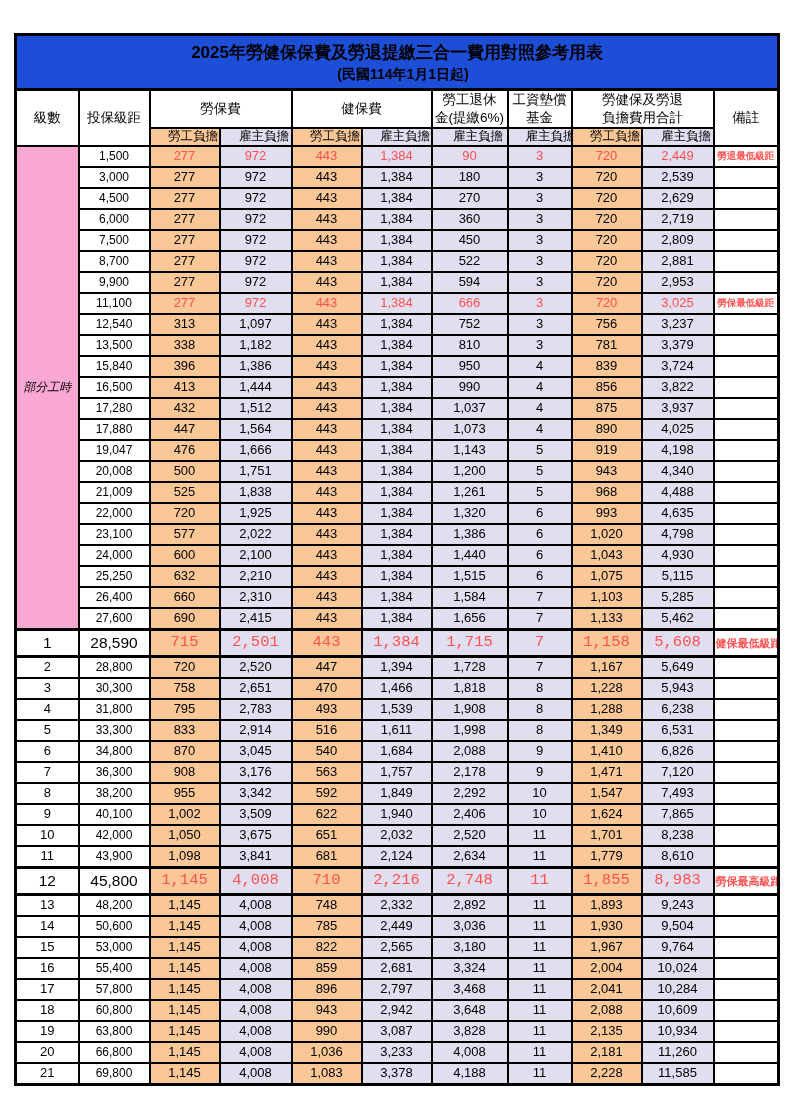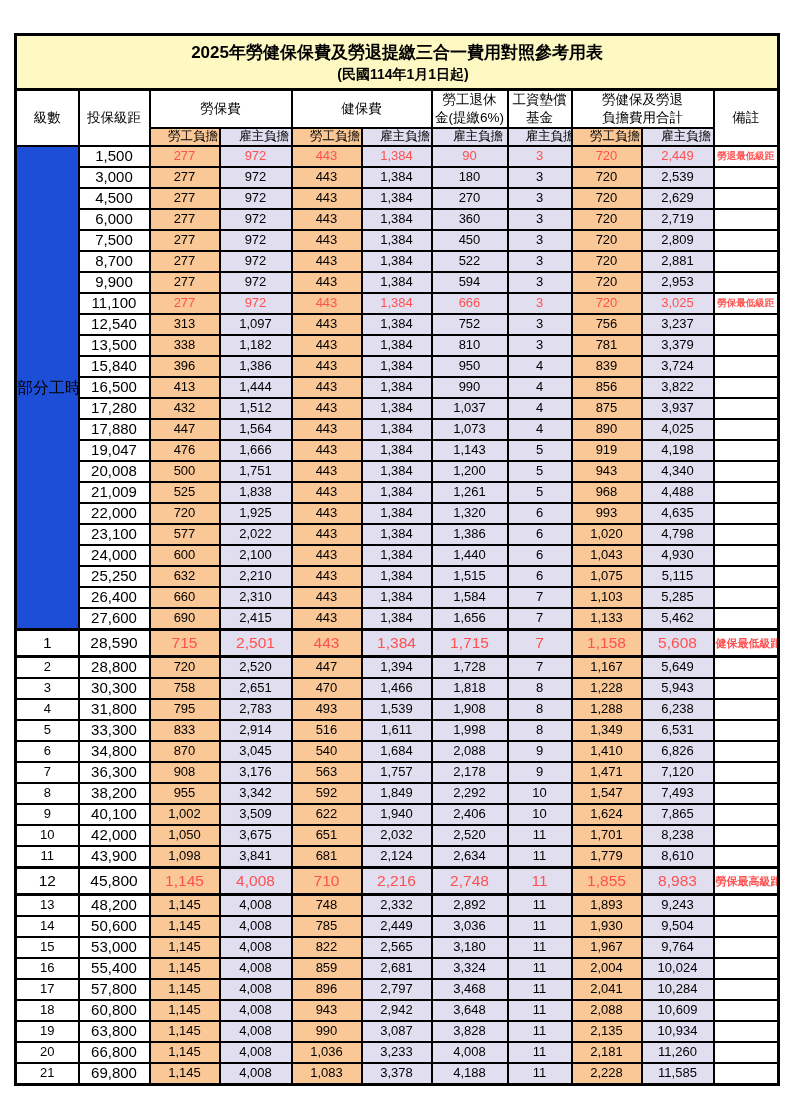--- a/index.html
+++ b/index.html
@@ -2,38 +2,38 @@
 <html style="--emp: #FAC896; --er: #E1DEF0; --hl: #FF5050;"><head>
 <meta charset="utf-8">
 <style>
   html,body{margin:0;padding:0;background:#ffffff;}
   body{width:791px;height:1120px;font-family:"Liberation Sans","DejaVu Sans",sans-serif;color:#000;}
   .page{padding:33px 14px 0 14px;}
   table{border-collapse:collapse;table-layout:fixed;width:763px;border:3px solid #000;}
   td{border:2px solid #000;text-align:center;vertical-align:middle;padding:0;
      font-size:13px;height:19px;line-height:1.1;overflow:hidden;white-space:nowrap;}
   
-  .title-row td{border-bottom:3px solid #000;height:52px;background:#fef9c3;}
+  .title-row td{border-bottom:3px solid #000;height:52px;background:#1d4ed8;}
   .title{font-size:17px;font-weight:bold;line-height:1.45;}
   .subtitle{font-size:14px;font-weight:bold;line-height:1.3;margin-left:12px;}
   
   .h1 td{font-size:13.5px;height:36px;background:#fff;}
   .h1 td div{line-height:1.3;}
   .h2 td{font-size:12.5px;height:16px;padding-left:17px;}
   
   .emp{background:var(--emp,#FAC896);}
   .er{background:var(--er,#E1DEF0);}
   .plain{background:#fff;}
   
-  td.bracket{font-size:15px;}
-  td.group{font-size:16px;background:#1d4ed8;}
+  td.bracket{font-size:12px;}
+  td.group{font-size:12px;background:#f9a8d4;font-style:italic;}
   td.remark{font-size:9.5px;font-weight:bold;color:var(--hl,#FF5050);background:#fff;padding:0 1px;}
   tr.red td.emp,tr.red td.er{color:var(--hl,#FF5050);}
   tr.major td{height:24px;font-size:15.5px;border-top:3px solid #000;border-bottom:3px solid #000;}
-  tr.major td.emp,tr.major td.er{color:var(--hl,#FF5050);}
+  tr.major td.emp,tr.major td.er{color:var(--hl,#FF5050);font-family:Liberation Mono, monospace;}
   tr.major td.remark{font-size:11px;}
 </style>
 </head>
 <body>
 
 <div class="page">
   <table>
     <colgroup>
       <col style="width:63px">
         <col style="width:71px">

